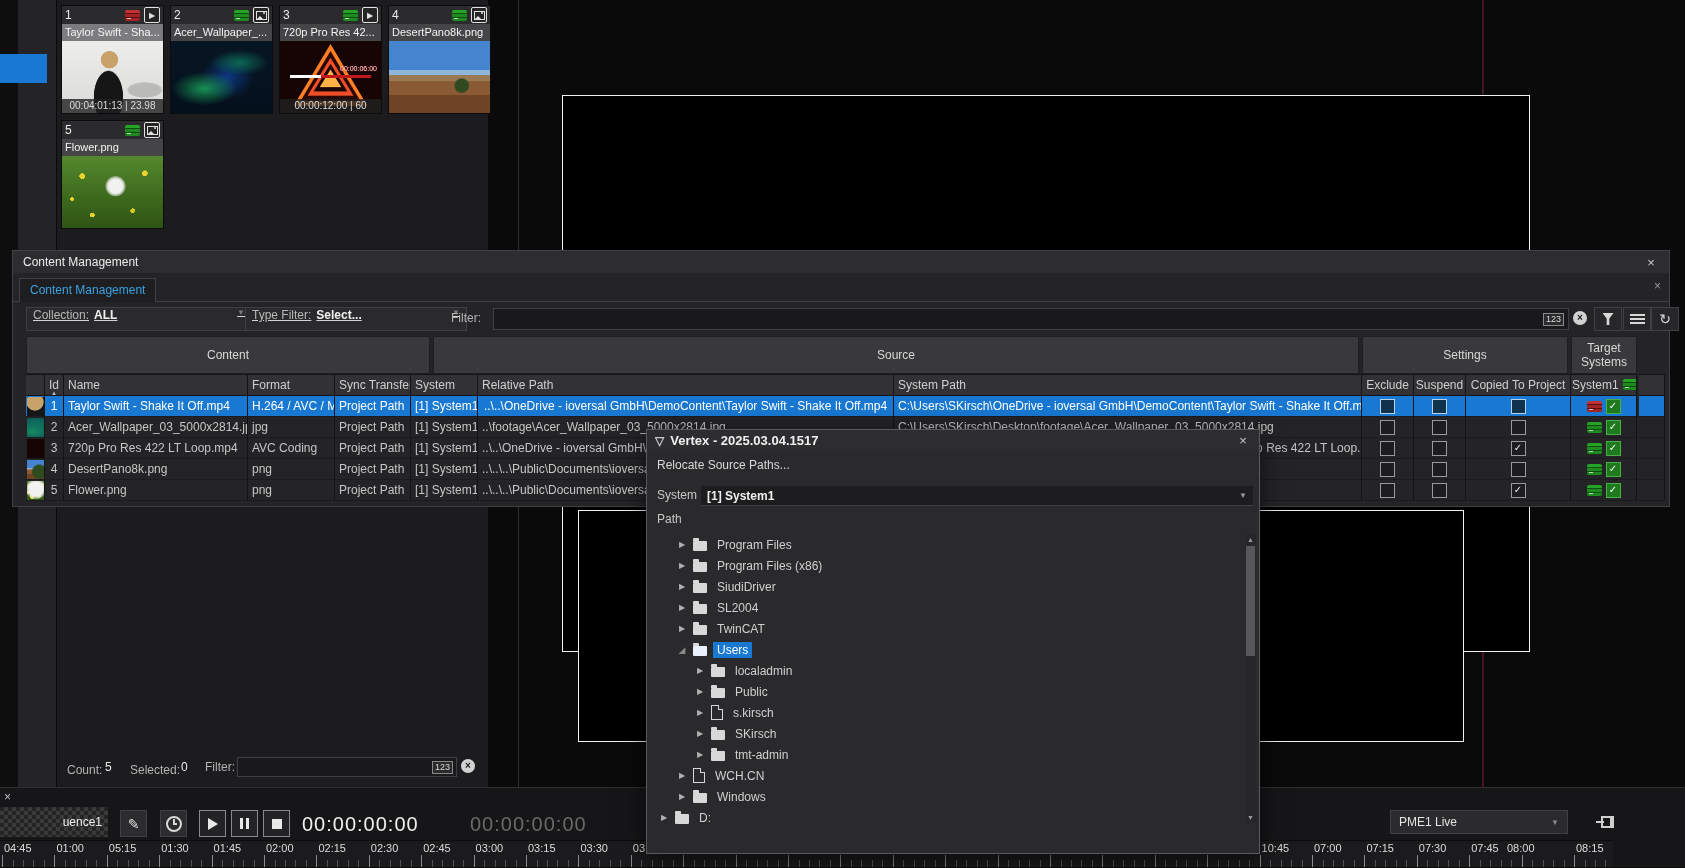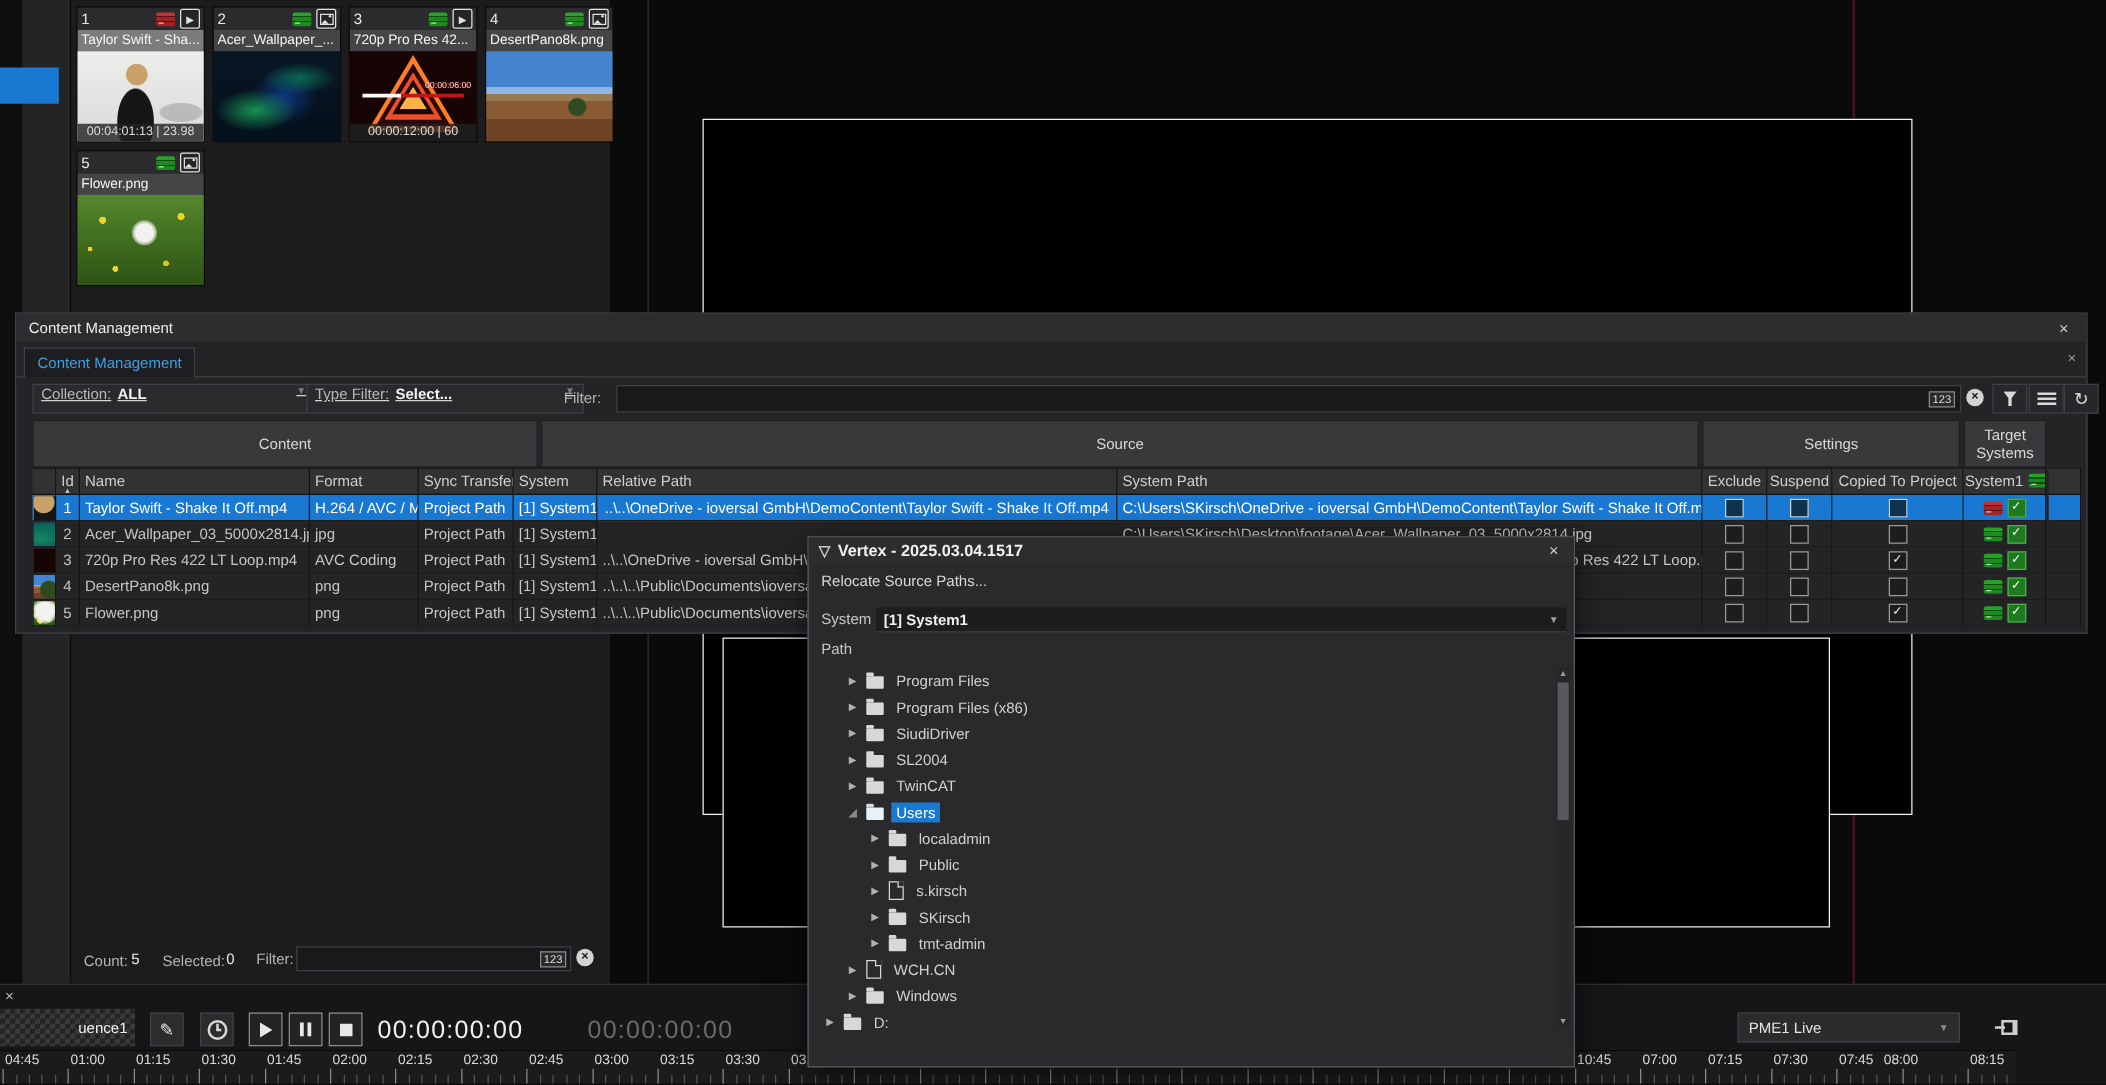--- a/index.html
+++ b/index.html
@@ -355,20 +355,21 @@
         </div>
         <div class="trow" style="top: 166px;">
           <div class="tcell tc-center" style="left: 13px; width: 19px;">
             <div class="mini-art art-acer"></div>
           </div>
           <div class="tcell" style="left: 32px; width: 19px; text-align: center;">2</div>
           <div class="tcell" style="left: 51px; width: 184px;">Acer_Wallpaper_03_5000x2814.jpg</div>
           <div class="tcell" style="left: 235px; width: 87px;">jpg</div>
           <div class="tcell" style="left: 322px; width: 76px;">Project Path</div>
           <div class="tcell" style="left: 398px; width: 67px;">[1] System1</div>
+          <div class="tcell" style="left: 465px; width: 416px;">..\footage\Acer_Wallpaper_03_5000x2814.jpg</div>
           <div class="tcell" style="left: 881px; width: 468px;">C:\Users\SKirsch\Desktop\footage\Acer_Wallpaper_03_5000x2814.jpg</div>
           <div class="tcell tc-center" style="left: 1349px; width: 52px;">
             <div class="cb"></div>
           </div>
           <div class="tcell tc-center" style="left: 1401px; width: 52px;">
             <div class="cb"></div>
           </div>
           <div class="tcell tc-center" style="left: 1453px; width: 105px;">
             <div class="cb"></div>
           </div>
@@ -649,21 +650,21 @@
         <div class="rtick minor" style="left: 1532.1px; top: 19px; height: 7px;"></div>
         <div class="rtick minor" style="left: 1542.6px; top: 19px; height: 7px;"></div>
         <div class="rtick minor" style="left: 1553px; top: 19px; height: 7px;"></div>
         <div class="rtick minor" style="left: 1563.5px; top: 19px; height: 7px;"></div>
         <div class="rtick" style="left: 1574px; top: 14px; height: 12px;"></div>
         <div class="rtick minor" style="left: 1584.5px; top: 19px; height: 7px;"></div>
         <div class="rtick minor" style="left: 1595px; top: 19px; height: 7px;"></div>
         <div class="rtick minor" style="left: 1605.4px; top: 19px; height: 7px;"></div>
         <div class="rlabel" style="left: 4px;">04:45</div>
         <div class="rlabel" style="left: 56.4px;">01:00</div>
-        <div class="rlabel" style="left: 108.8px;">01:15</div>
+        <div class="rlabel" style="left: 108.8px;">05:15</div>
         <div class="rlabel" style="left: 161.2px;">01:30</div>
         <div class="rlabel" style="left: 213.6px;">01:45</div>
         <div class="rlabel" style="left: 266px;">02:00</div>
         <div class="rlabel" style="left: 318.4px;">02:15</div>
         <div class="rlabel" style="left: 370.8px;">02:30</div>
         <div class="rlabel" style="left: 423.2px;">02:45</div>
         <div class="rlabel" style="left: 475.6px;">03:00</div>
         <div class="rlabel" style="left: 528px;">03:15</div>
         <div class="rlabel" style="left: 580.4px;">03:30</div>
         <div class="rlabel" style="left: 632.8px;">03:45</div>

